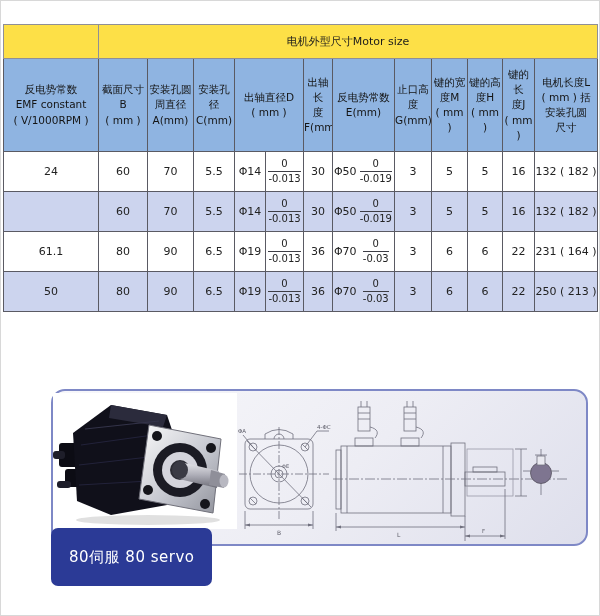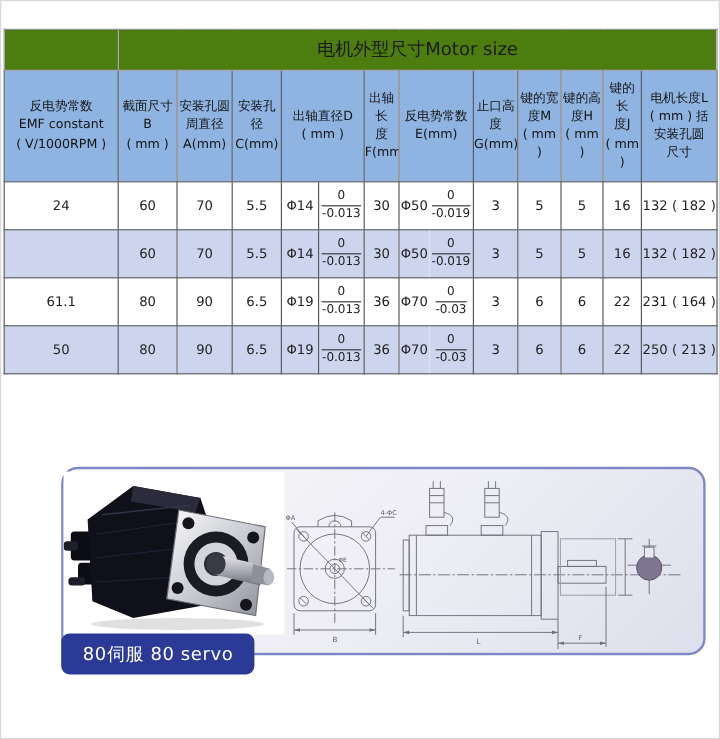--- a/index.html
+++ b/index.html
@@ -11,22 +11,22 @@
   
   .spec-table{
     position:absolute; left:2px; top:23px; width:594px;
     border-collapse:collapse; table-layout:fixed;
   }
   .spec-table td, .spec-table th{
     border:1px solid #5a5a63; text-align:center; vertical-align:middle;
     padding:0; overflow:hidden;
   }
   .msrow td{
-    border-color:#8f8f96; background:#4d7c0f; height:33px;
-    font-size:15px; color:#1c1c1c;
+    border-color:#8f8f96; background:#fde047; height:33px;
+    font-size:11px; color:#1c1c1c;
   }
   .spec-table th{
     background:#8fb4e1; color:#141414; font-weight:normal;
     font-size:10.5px; line-height:1.45; white-space:pre-line; height:92px;
   }
   tr.data{height:40px; font-size:11px; background:#ffffff;}
   tr.data.alt{background:#ccd4ee;}
   .frac{display:inline-block; font-size:10px; line-height:1.25;}
   .frac .ft{display:block; border-bottom:1px solid #3e3e46; padding:0 5px 1px;}
   .frac .fb{display:block; padding-top:1px;}
@@ -41,21 +41,21 @@
   .photo{
     position:absolute; left:52px; top:392px; width:184px; height:136px;
     background:#ffffff;
   }
   .drawing{
     position:absolute; left:236px; top:392px; width:348px; height:150px;
   }
   .servo-tab{
     position:absolute; left:50px; top:527px; height:26px; z-index:5;
     background:#2b3a96; border-radius:7px; color:#ffffff;
-    font-size:15px; line-height:26px; padding:4px 18px; letter-spacing:0.5px;
+    font-size:15px; line-height:26px; padding:16px 18px; letter-spacing:0.5px;
   }
   svg text{font-family:"DejaVu Sans", sans-serif;}
 </style>
 </head>
 <body>
 
 <div class="page">
 
   <table class="spec-table">
     <colgroup>

